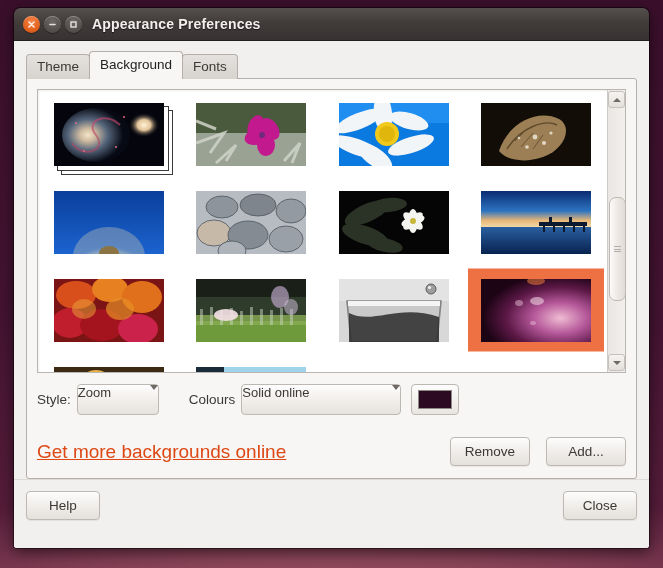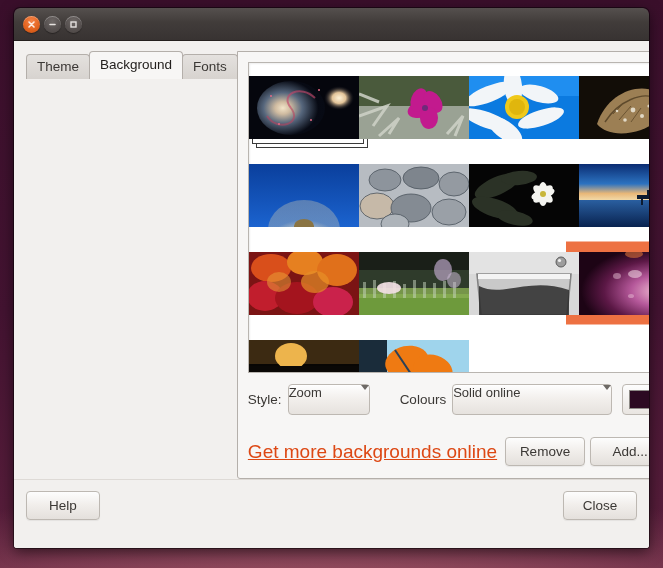--- a/index.html
+++ b/index.html
@@ -64,21 +64,21 @@
   #body {
     flex: 1 1 auto;
     background: #f2f0ee;
     display: flex; flex-direction: column;
     padding: 0;
   }
   
   #notebook {
     margin: 11px 12px 0 12px;
     flex: 1 1 auto;
-    display: flex; flex-direction: row;
+    display: flex; flex-direction: column;
     min-height: 0;
   }
   #tabstrip {
     display: flex; align-items: flex-end;
     height: 27px;
     position: relative; z-index: 2;
   }
   .tab {
     height: 24px;
     line-height: 23px;
@@ -257,21 +257,21 @@
     min-width: 80px;
     padding: 0 14px;
     background: linear-gradient(to bottom, #fdfdfd 0%, #f1eeeb 48%, #e4e0dc 100%);
     border: 1px solid #bdb8b2;
     border-radius: 4px;
     color: #3b3835;
     font-size: 13.5px;
     display: inline-flex; align-items: center; justify-content: center;
     box-shadow: 0 1px 1px rgba(0,0,0,0.06);
   }
-  #action-buttons { display: flex; gap: 5px; }
+  #action-buttons { display: flex; gap: 16px; }
   
   #footer {
     flex: 0 0 auto;
     display: flex; align-items: center; justify-content: space-between;
     padding: 11px 12px 28px 12px;
     border-top: 1px solid #dedad6;
     background: #f2f0ee;
   }
   #help-button { min-width: 74px; }
   #close-button { min-width: 74px; }
@@ -292,20 +292,21 @@
     <div class="wb wb-min">
       <svg width="9" height="9" viewBox="0 0 9 9" aria-hidden="true">
         <path d="M2 4.5 L7 4.5" stroke="#e6e2e0" stroke-width="1.6" stroke-linecap="round" fill="none"></path>
       </svg>
     </div>
     <div class="wb wb-max">
       <svg width="9" height="9" viewBox="0 0 9 9" aria-hidden="true">
         <rect x="2" y="2" width="5" height="5" stroke="#e6e2e0" stroke-width="1.4" fill="none"></rect>
       </svg>
     </div>
+    <div id="title-text" class="leftish">Appearance Preferences</div>
   </div>
 
   <div id="body">
 
     <div id="notebook">
 
       <div id="tabstrip">
         <div class="tab">Theme</div>
         <div class="tab active">Background</div>
         <div class="tab">Fonts</div>

